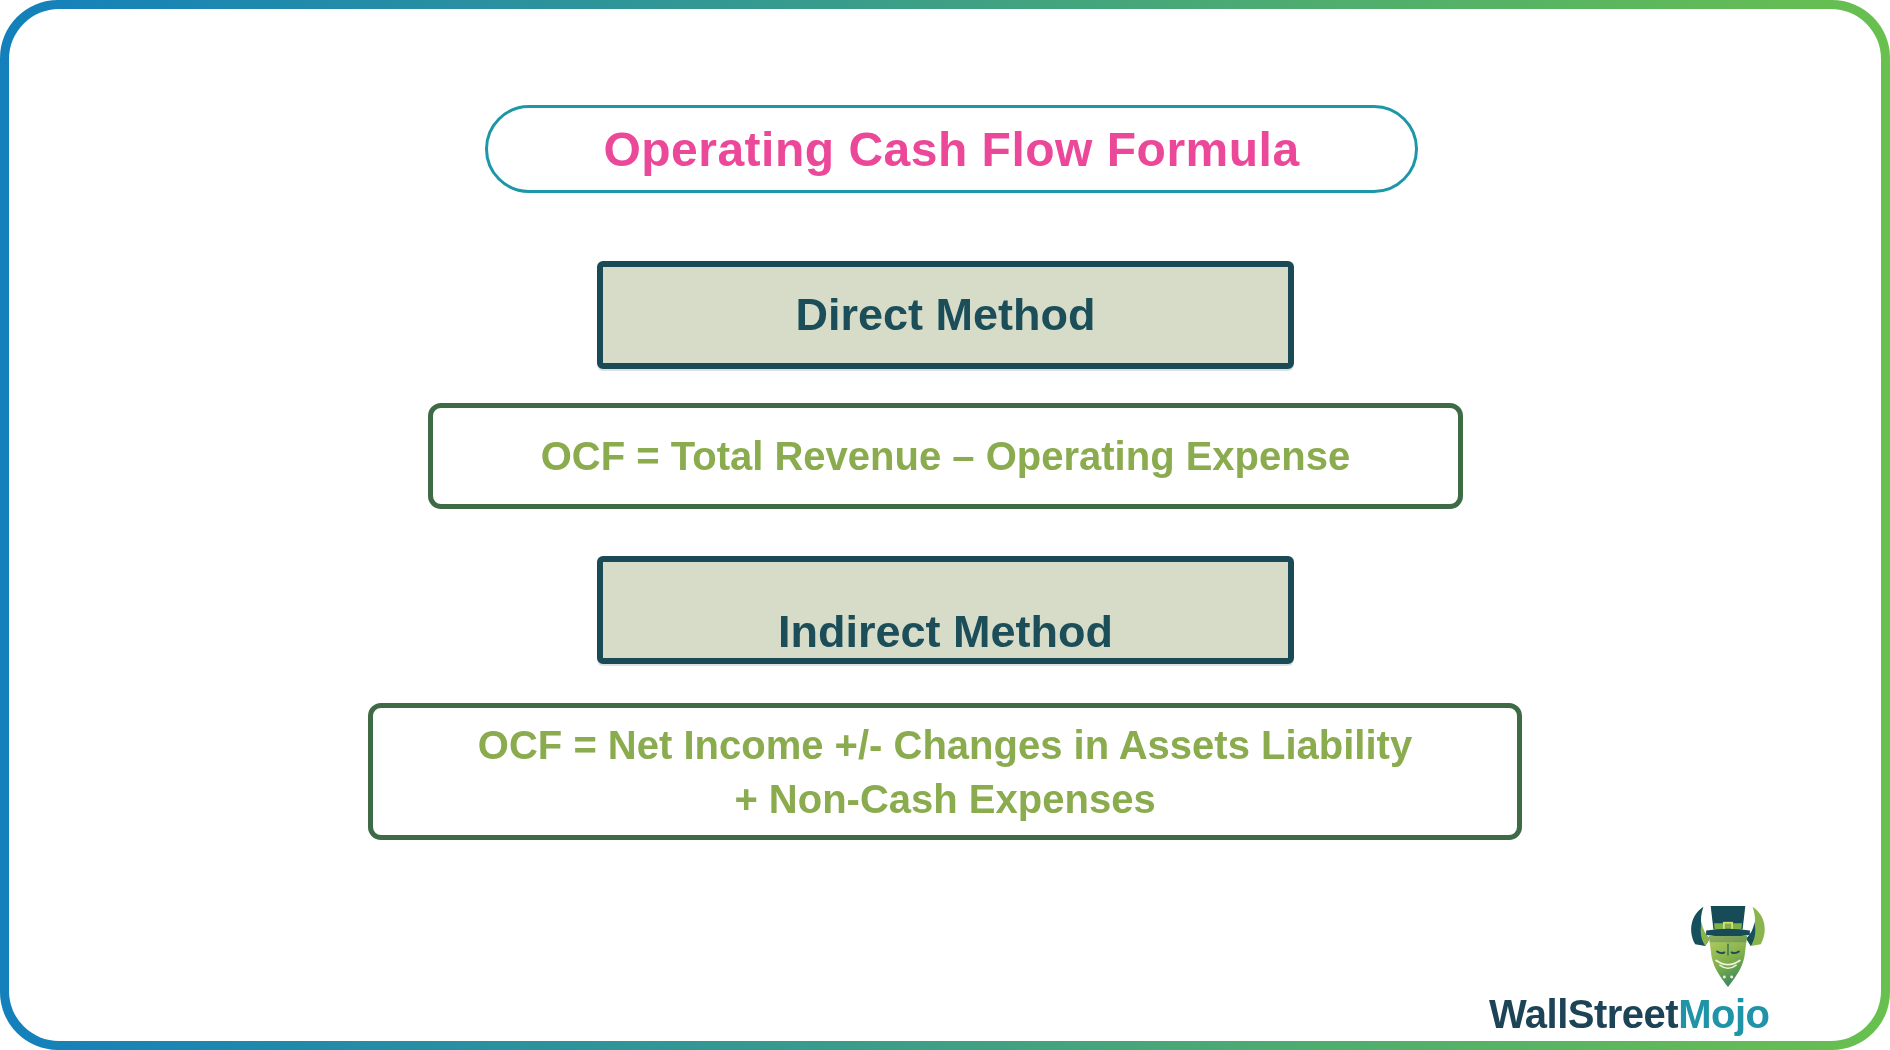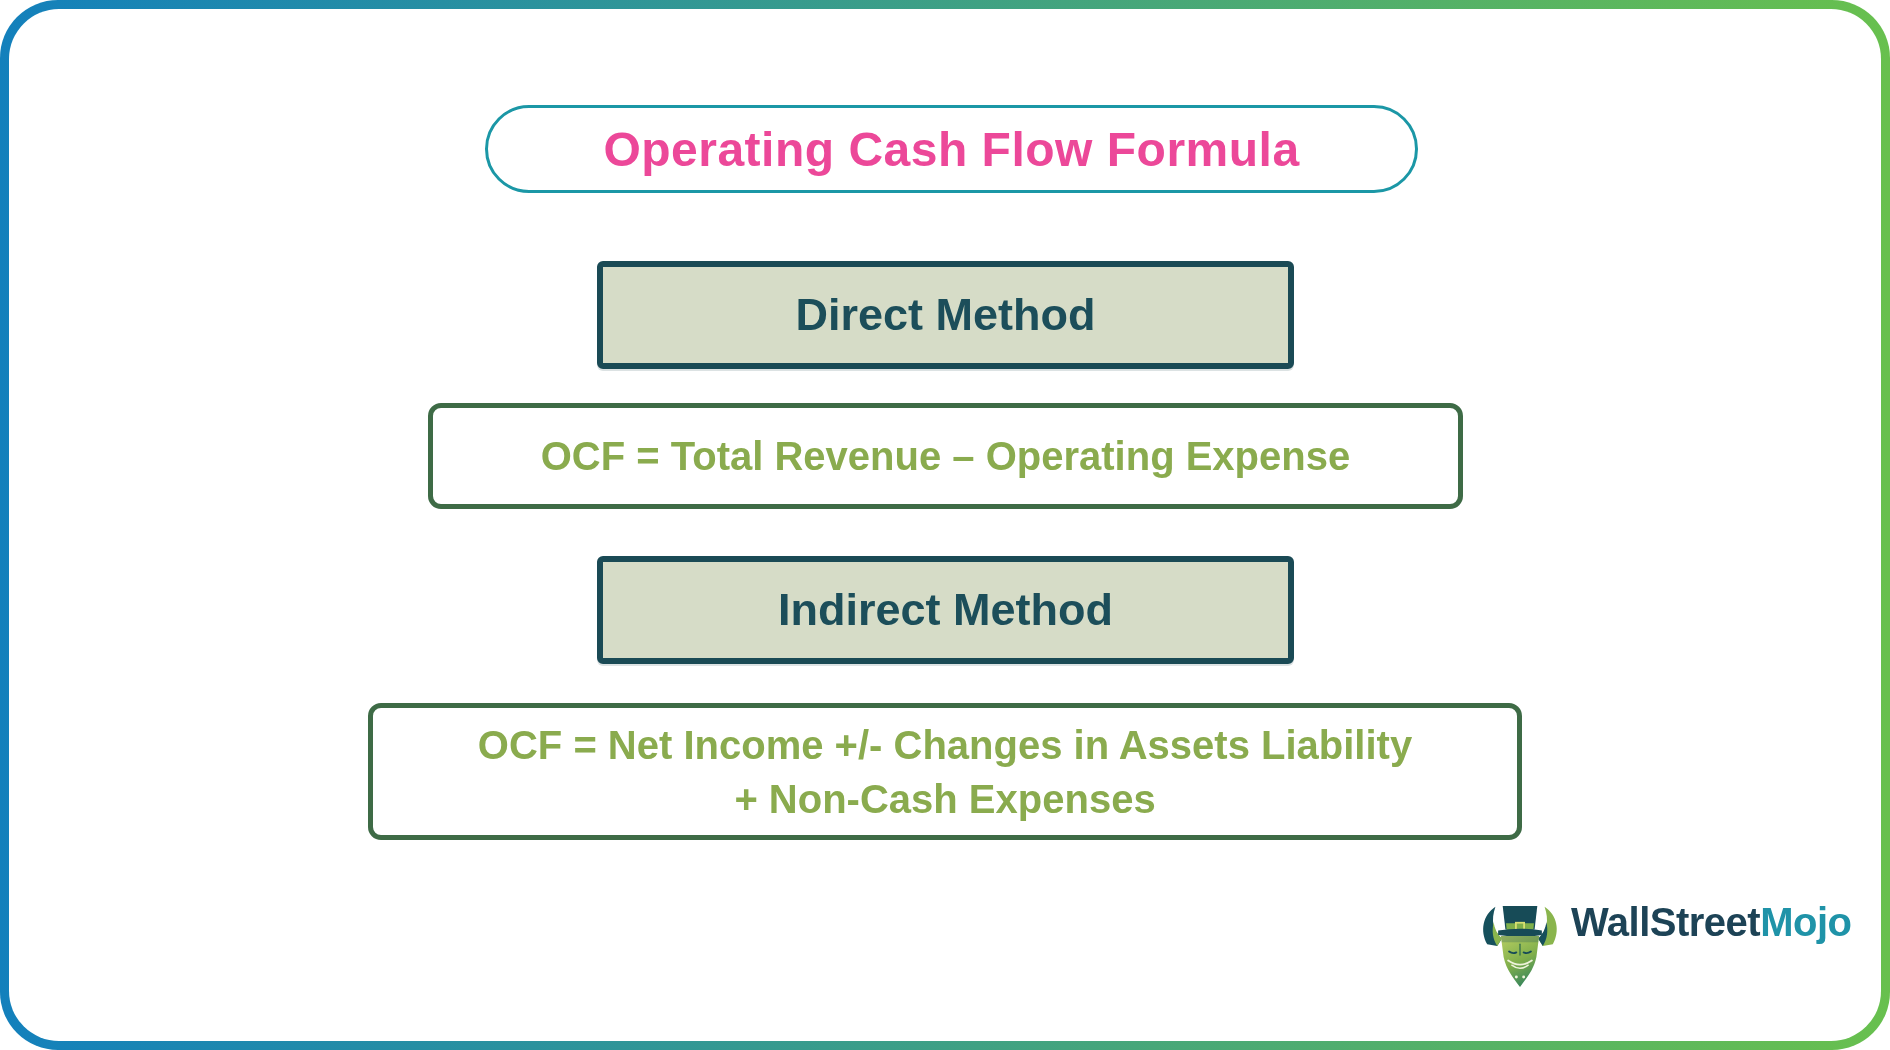--- a/index.html
+++ b/index.html
@@ -42,21 +42,21 @@
   .method-box {
     position: absolute;
     left: 597px; width: 697px; height: 108px;
     background: var(--method-box-bg, #d6dcc7);
     border: 6px solid var(--method-box-border, #1a4a55);
     border-radius: 6px;
     display: flex; align-items: center; justify-content: center;
     box-shadow: 0 2px 0 rgba(20,60,70,0.15);
   }
   .method-box.direct   { top: 261px; }
-  .method-box.indirect { top: 556px; }
+  .method-box.indirect { top: 556px; align-items: flex-end; }
   .method-label {
     font-size: 45px; font-weight: 800;
     color: var(--method-text, #1c4e5a);
     white-space: nowrap;
   }
   
   .formula-box {
     position: absolute;
     background: #ffffff;
     border: 5px solid var(--formula-box-border, #3e6b46);
@@ -68,21 +68,21 @@
   .formula-box.f2 { left: 368px; top: 703px; width: 1154px; height: 137px; }
   .formula-line {
     font-size: 40px; font-weight: 800;
     color: var(--formula-text, #8aab4e);
     line-height: 1.35; white-space: nowrap; text-align: center;
   }
   
   .brand {
     position: absolute;
     left: 1479px; top: 900px;
-    display: flex; align-items: flex-start;
+    display: flex; align-items: flex-end; flex-direction: column;
   }
   .brand .bull-icon { width: 82px; height: 92px; }
   .brand-text {
     margin-left: 10px;
     font-size: 40px; font-weight: 800; letter-spacing: -0.5px;
     white-space: nowrap;
   }
   .brand-text .part1 { color: var(--brand-dark, #1d4356); }
   .brand-text .part2 { color: var(--brand-teal, #1f93a8); }
 </style>

